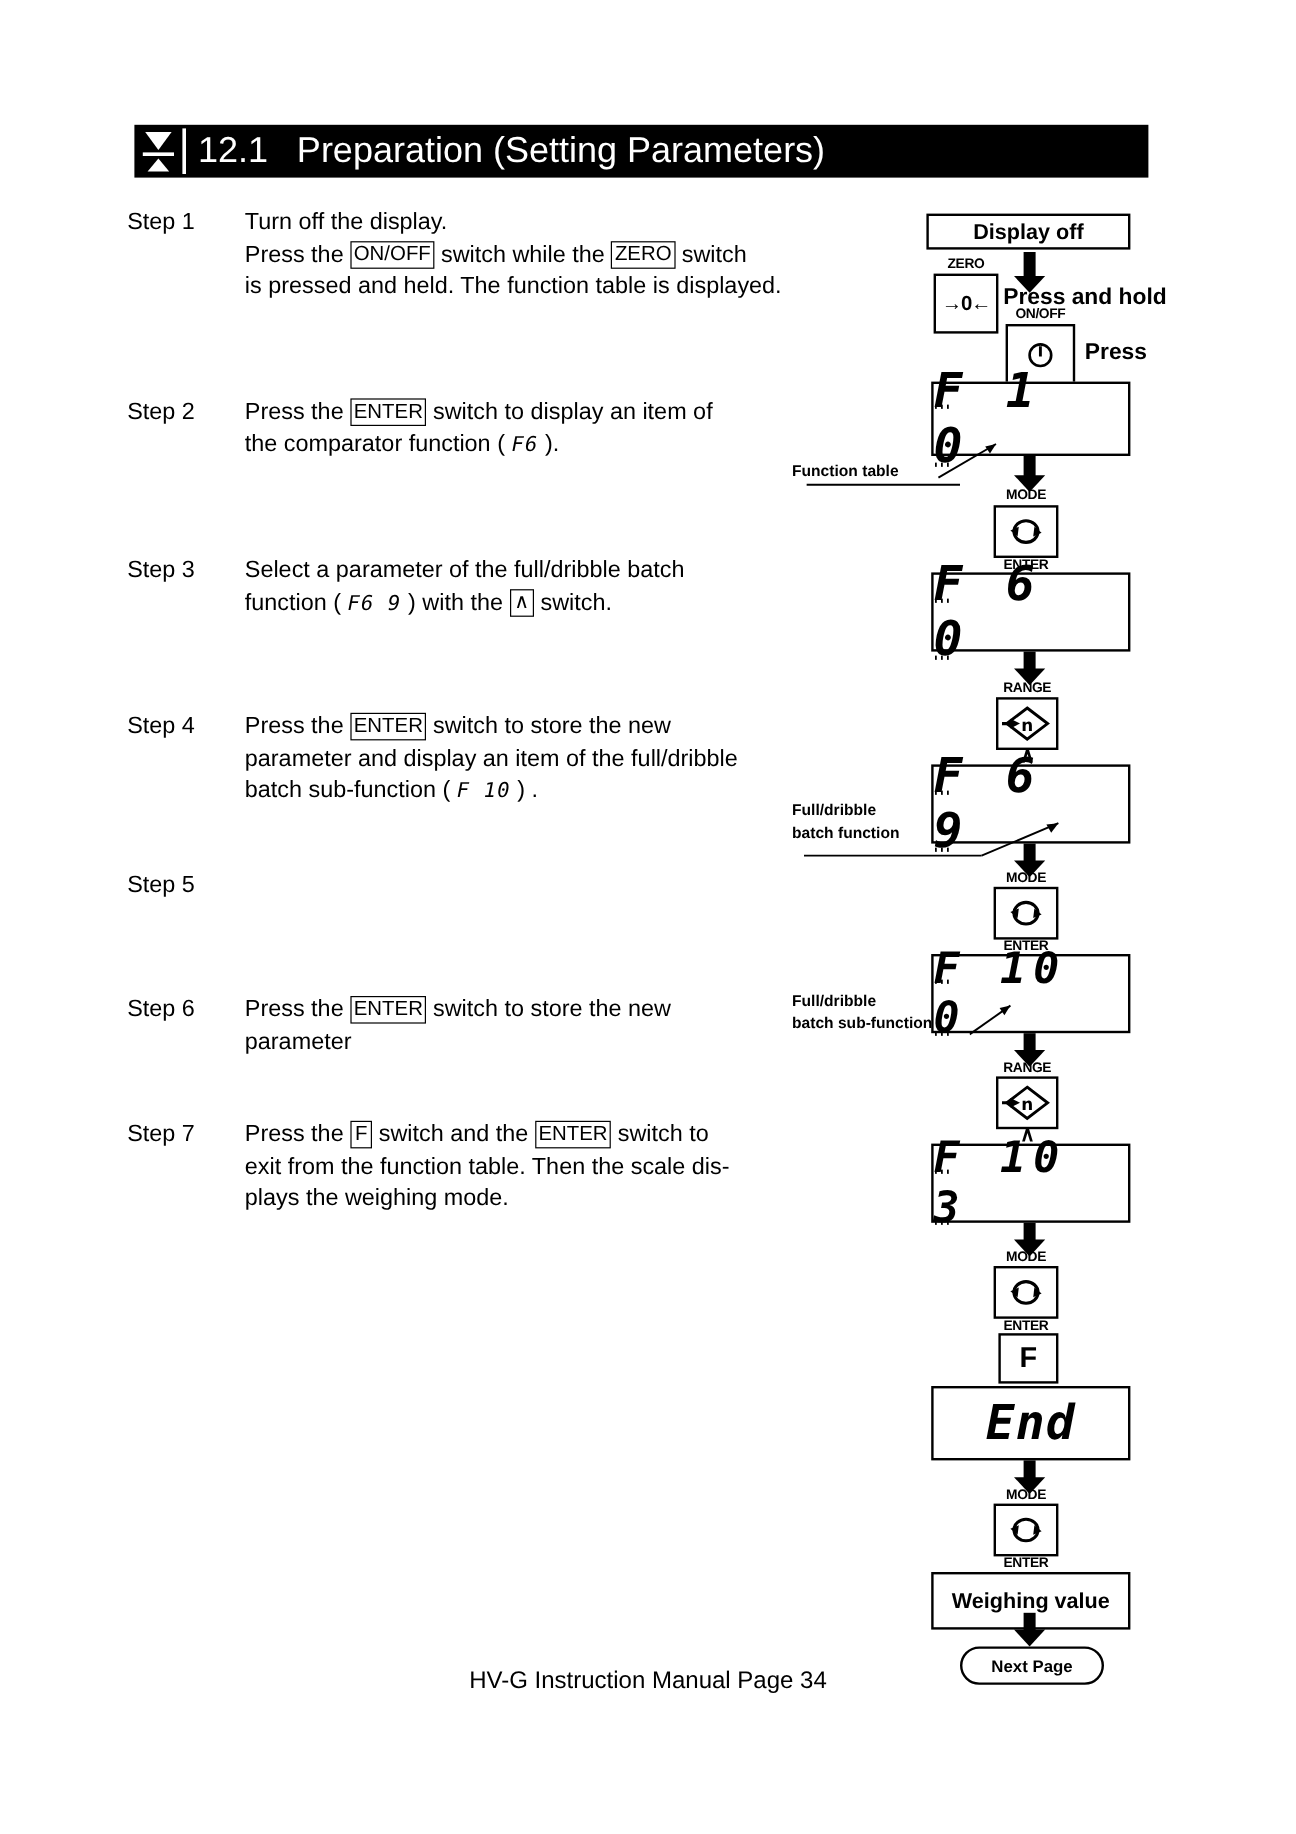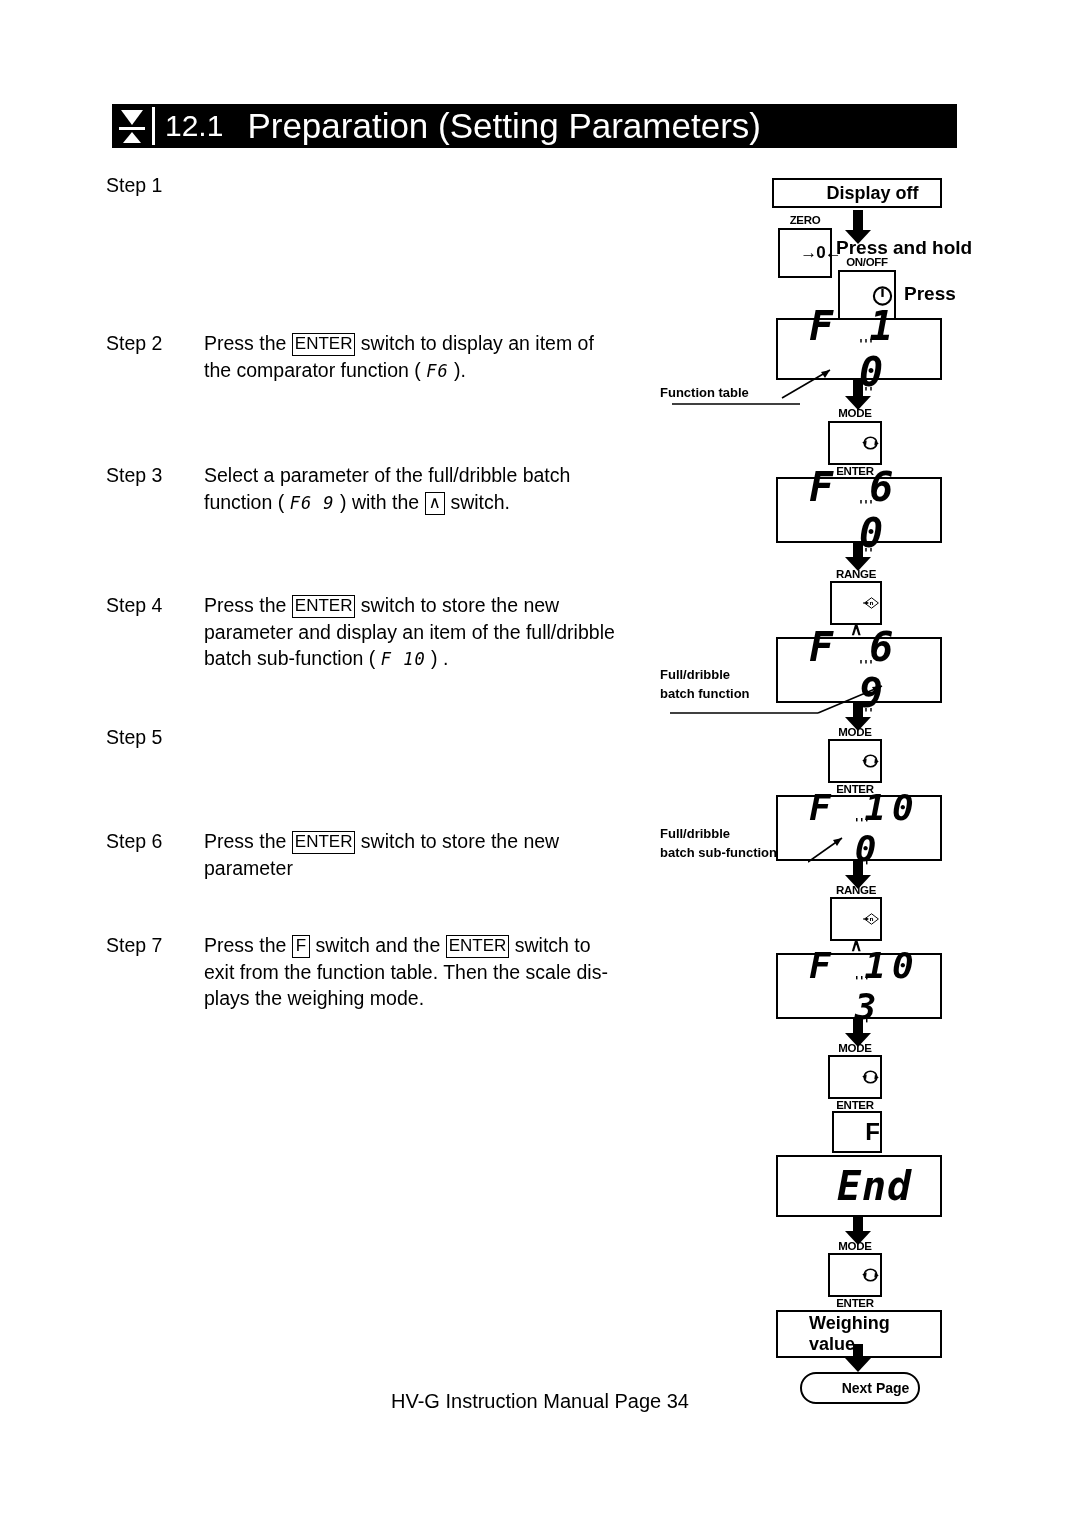--- a/index.html
+++ b/index.html
@@ -67,21 +67,21 @@
   }
   .header-num {
     color: #ffffff;
     font-size: 30px;
     letter-spacing: 0px;
     padding-left: 10px;
     font-family: "Liberation Sans", sans-serif;
   }
   .header-title {
     color: #ffffff;
-    font-size: 35px;
+    font-size: 30px;
     padding-left: 24px;
     font-family: "Liberation Sans", sans-serif;
   }
 
   
   .steps {
     position: absolute;
     left: 106px;
     top: 172px;
     width: 570px;
@@ -139,21 +139,20 @@
   .flow {
     position: absolute;
     left: 660px;
     top: 170px;
     width: 300px;
     height: 1200px;
   }
   .fnode {
     position: absolute;
     box-sizing: border-box;
-    padding-left: 31px;
   }
   
   .box-plain {
     border: 2.2px solid #000;
     background: #fff;
     display: flex;
     align-items: center;
     justify-content: center;
     font-size: 18px;
     font-weight: bold;
@@ -281,20 +280,31 @@
   </div>
   <div class="header-sep"></div>
   <div class="header-num">12.1</div>
   <div class="header-title">Preparation (Setting Parameters)</div>
 </div>
 
 <div class="steps">
 
   <div class="step" style="top:0px;">
     <div class="step-label">Step 1</div>
+    <div class="step-body">
+      <p>Turn off the display.</p>
+      <p>
+        <span>Press the</span>
+        <span class="key">ON/OFF</span>
+        <span>switch while the</span>
+        <span class="key">ZERO</span>
+        <span>switch</span>
+      </p>
+      <p>is pressed and held. The function table is displayed.</p>
+    </div>
   </div>
 
   <div class="step" style="top:158px;">
     <div class="step-label">Step 2</div>
     <div class="step-body">
       <p class="just">
         <span>Press the</span>
         <span class="key">ENTER</span>
         <span>switch to display an item of</span>
       </p>

